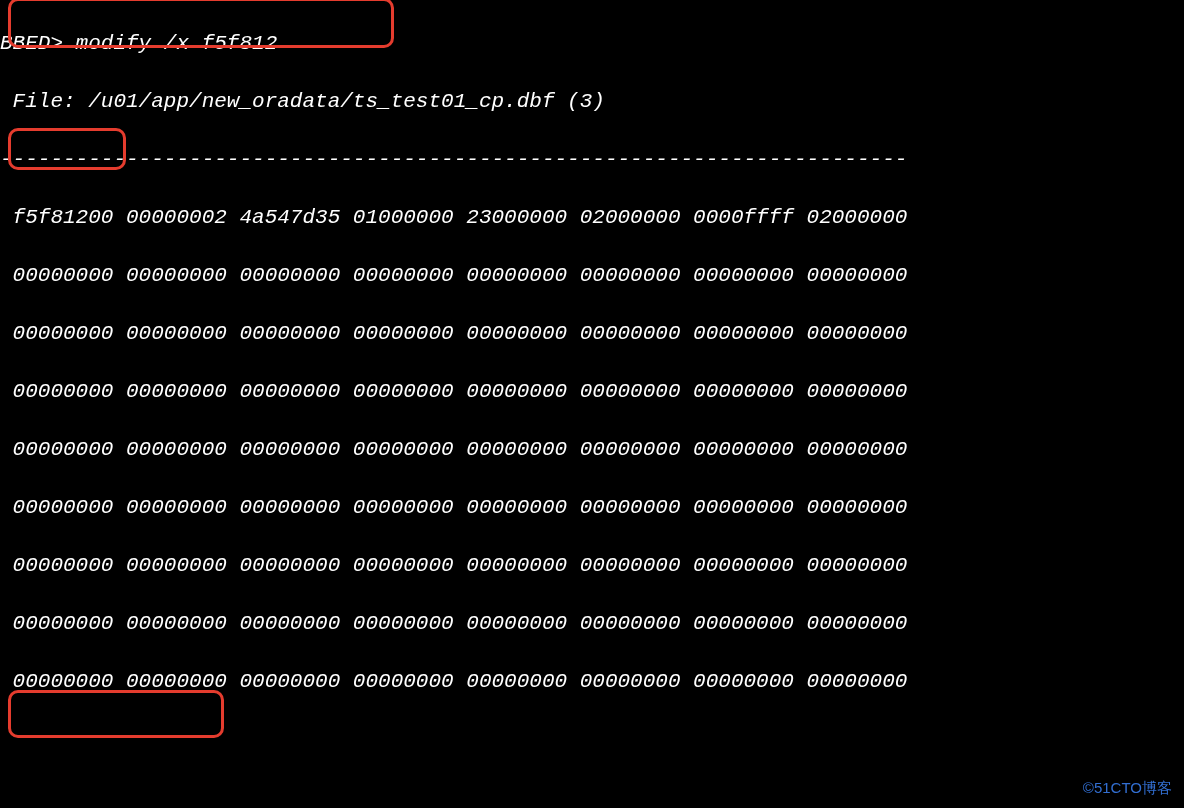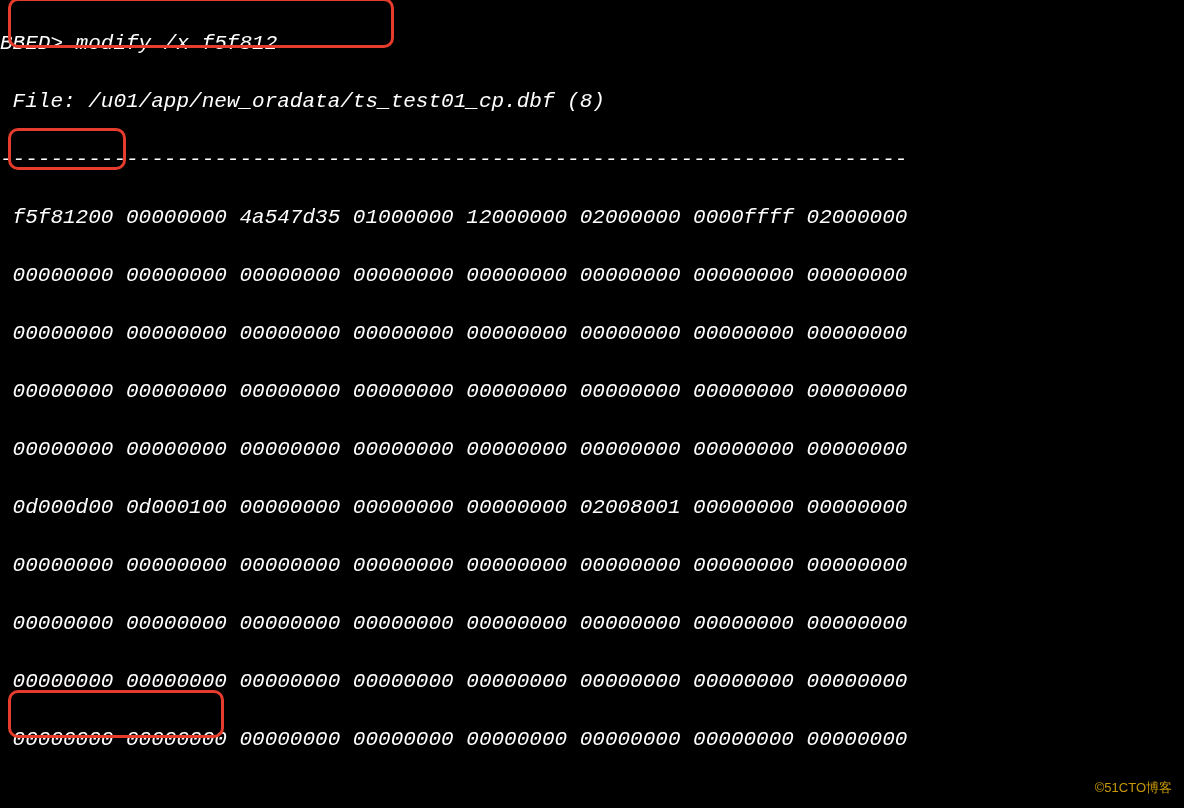--- a/index.html
+++ b/index.html
@@ -24,39 +24,38 @@
   .annot {
     position: absolute;
     border: 3px solid #e53c2e;
     border-radius: 10px;
     pointer-events: none;
   }
   .watermark {
     position: absolute;
     right: 12px;
     bottom: 6px;
-    color: #eab308;
-    font-size: 13px;
+    color: #3b82f6;
+    font-size: 15px;
     font-family: Arial, sans-serif;
     opacity: 0.85;
   }
 </style>
 </head>
 <body>
 
 <div class="terminal">
 <span class="line">BBED&gt; modify /x f5f812</span>
-<span class="line"> File: /u01/app/new_oradata/ts_test01_cp.dbf (8)</span>
+<span class="line"> File: /u01/app/new_oradata/ts_test01_cp.dbf (3)</span>
 <span class="line">------------------------------------------------------------------------</span>
-<span class="line"> f5f81200 00000000 4a547d35 01000000 12000000 02000000 0000ffff 02000000</span>
+<span class="line"> f5f81200 00000002 4a547d35 01000000 23000000 02000000 0000ffff 02000000</span>
 <span class="line"> 00000000 00000000 00000000 00000000 00000000 00000000 00000000 00000000</span>
 <span class="line"> 00000000 00000000 00000000 00000000 00000000 00000000 00000000 00000000</span>
 <span class="line"> 00000000 00000000 00000000 00000000 00000000 00000000 00000000 00000000</span>
 <span class="line"> 00000000 00000000 00000000 00000000 00000000 00000000 00000000 00000000</span>
-<span class="line"> 0d000d00 0d000100 00000000 00000000 00000000 02008001 00000000 00000000</span>
 <span class="line"> 00000000 00000000 00000000 00000000 00000000 00000000 00000000 00000000</span>
 <span class="line"> 00000000 00000000 00000000 00000000 00000000 00000000 00000000 00000000</span>
 <span class="line"> 00000000 00000000 00000000 00000000 00000000 00000000 00000000 00000000</span>
 <span class="line"> 00000000 00000000 00000000 00000000 00000000 00000000 00000000 00000000</span>
 
 
 
 
 
 

